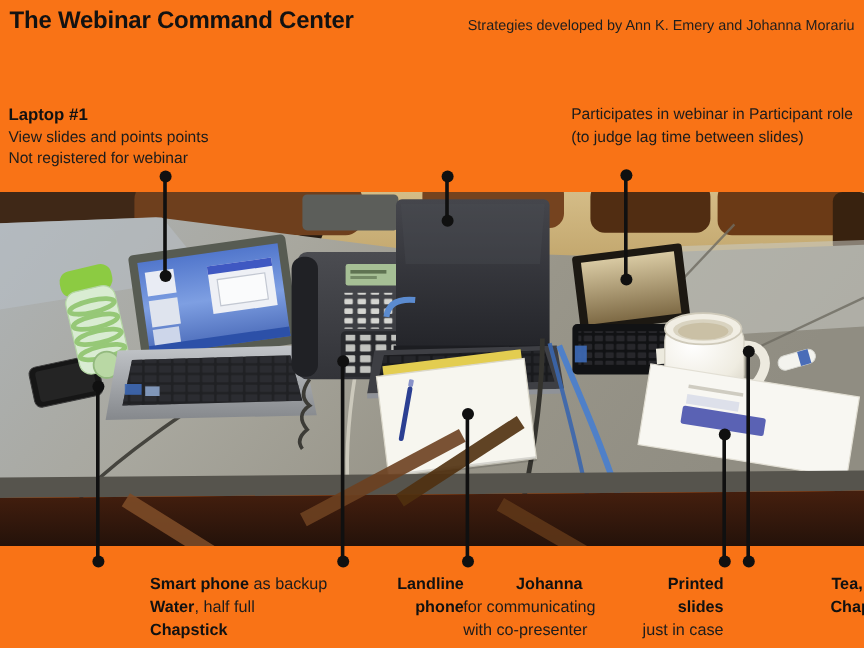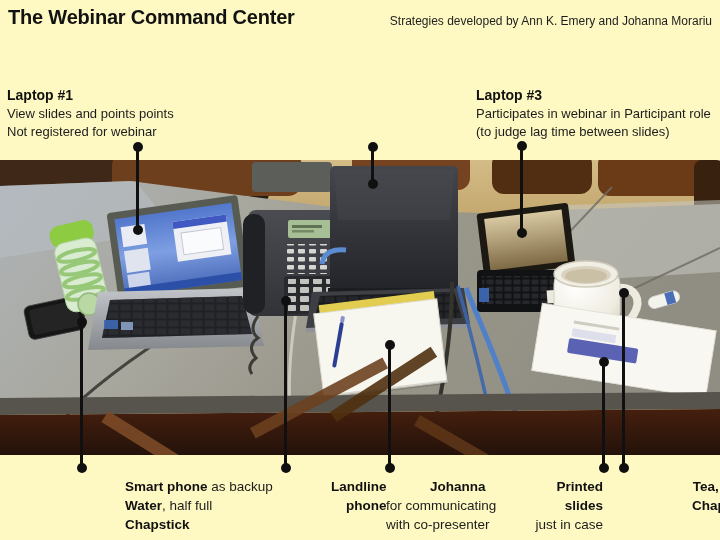--- a/index.html
+++ b/index.html
@@ -1,17 +1,17 @@
 <!DOCTYPE html>
 <html><head>
 <meta charset="utf-8">
 <style>
   html,body{margin:0;padding:0;background:#ffffff;}
   #stage{
-    position:relative;width:720px;height:540px;background:#fef9c3;
+    position:relative;width:720px;height:540px;background:#f97316;
     font-family:"Liberation Sans",sans-serif;color:#151515;overflow:hidden;
   }
   .title{position:absolute;left:8px;top:6px;font-size:20px;font-weight:700;letter-spacing:-0.2px;color:#121212;}
   .credit{position:absolute;right:8px;top:14px;font-size:12px;color:#1e1e1e;}
   .callout-block{position:absolute;font-size:13px;line-height:18.5px;color:#1c1c1c;}
   .callout-block .h{font-size:14px;font-weight:700;color:#111;}
   .blabel{position:absolute;font-size:13.5px;line-height:19px;color:#1c1c1c;}
   .blabel b{font-weight:700;color:#111;margin-left:44px;}
   .cline{position:absolute;width:3px;background:#101010;z-index:6;}
   .cline::before,.cline::after{
@@ -29,21 +29,20 @@
 
   <div class="title">The Webinar Command Center</div>
   <div class="credit">Strategies developed by Ann K. Emery and Johanna Morariu</div>
 
   <div class="callout-block" style="left:7px;top:86px;width:215px;">
     <div class="h">Laptop #1</div>
     <div>View slides and points points</div>
     <div>Not registered for webinar</div>
   </div>
   <div class="callout-block" style="left:476px;top:86px;width:242px;">
-    <div class="h">Laptop #3</div>
     <div>Participates in webinar in Participant role</div>
     <div>(to judge lag time between slides)</div>
   </div>
 
   <div class="blabel" style="left:81px;top:477px;">
     <div><b>Smart phone</b><span> as backup</span></div>
     <div><b>Water</b><span>, half full</span></div>
     <div><b>Chapstick</b></div>
   </div>
 

